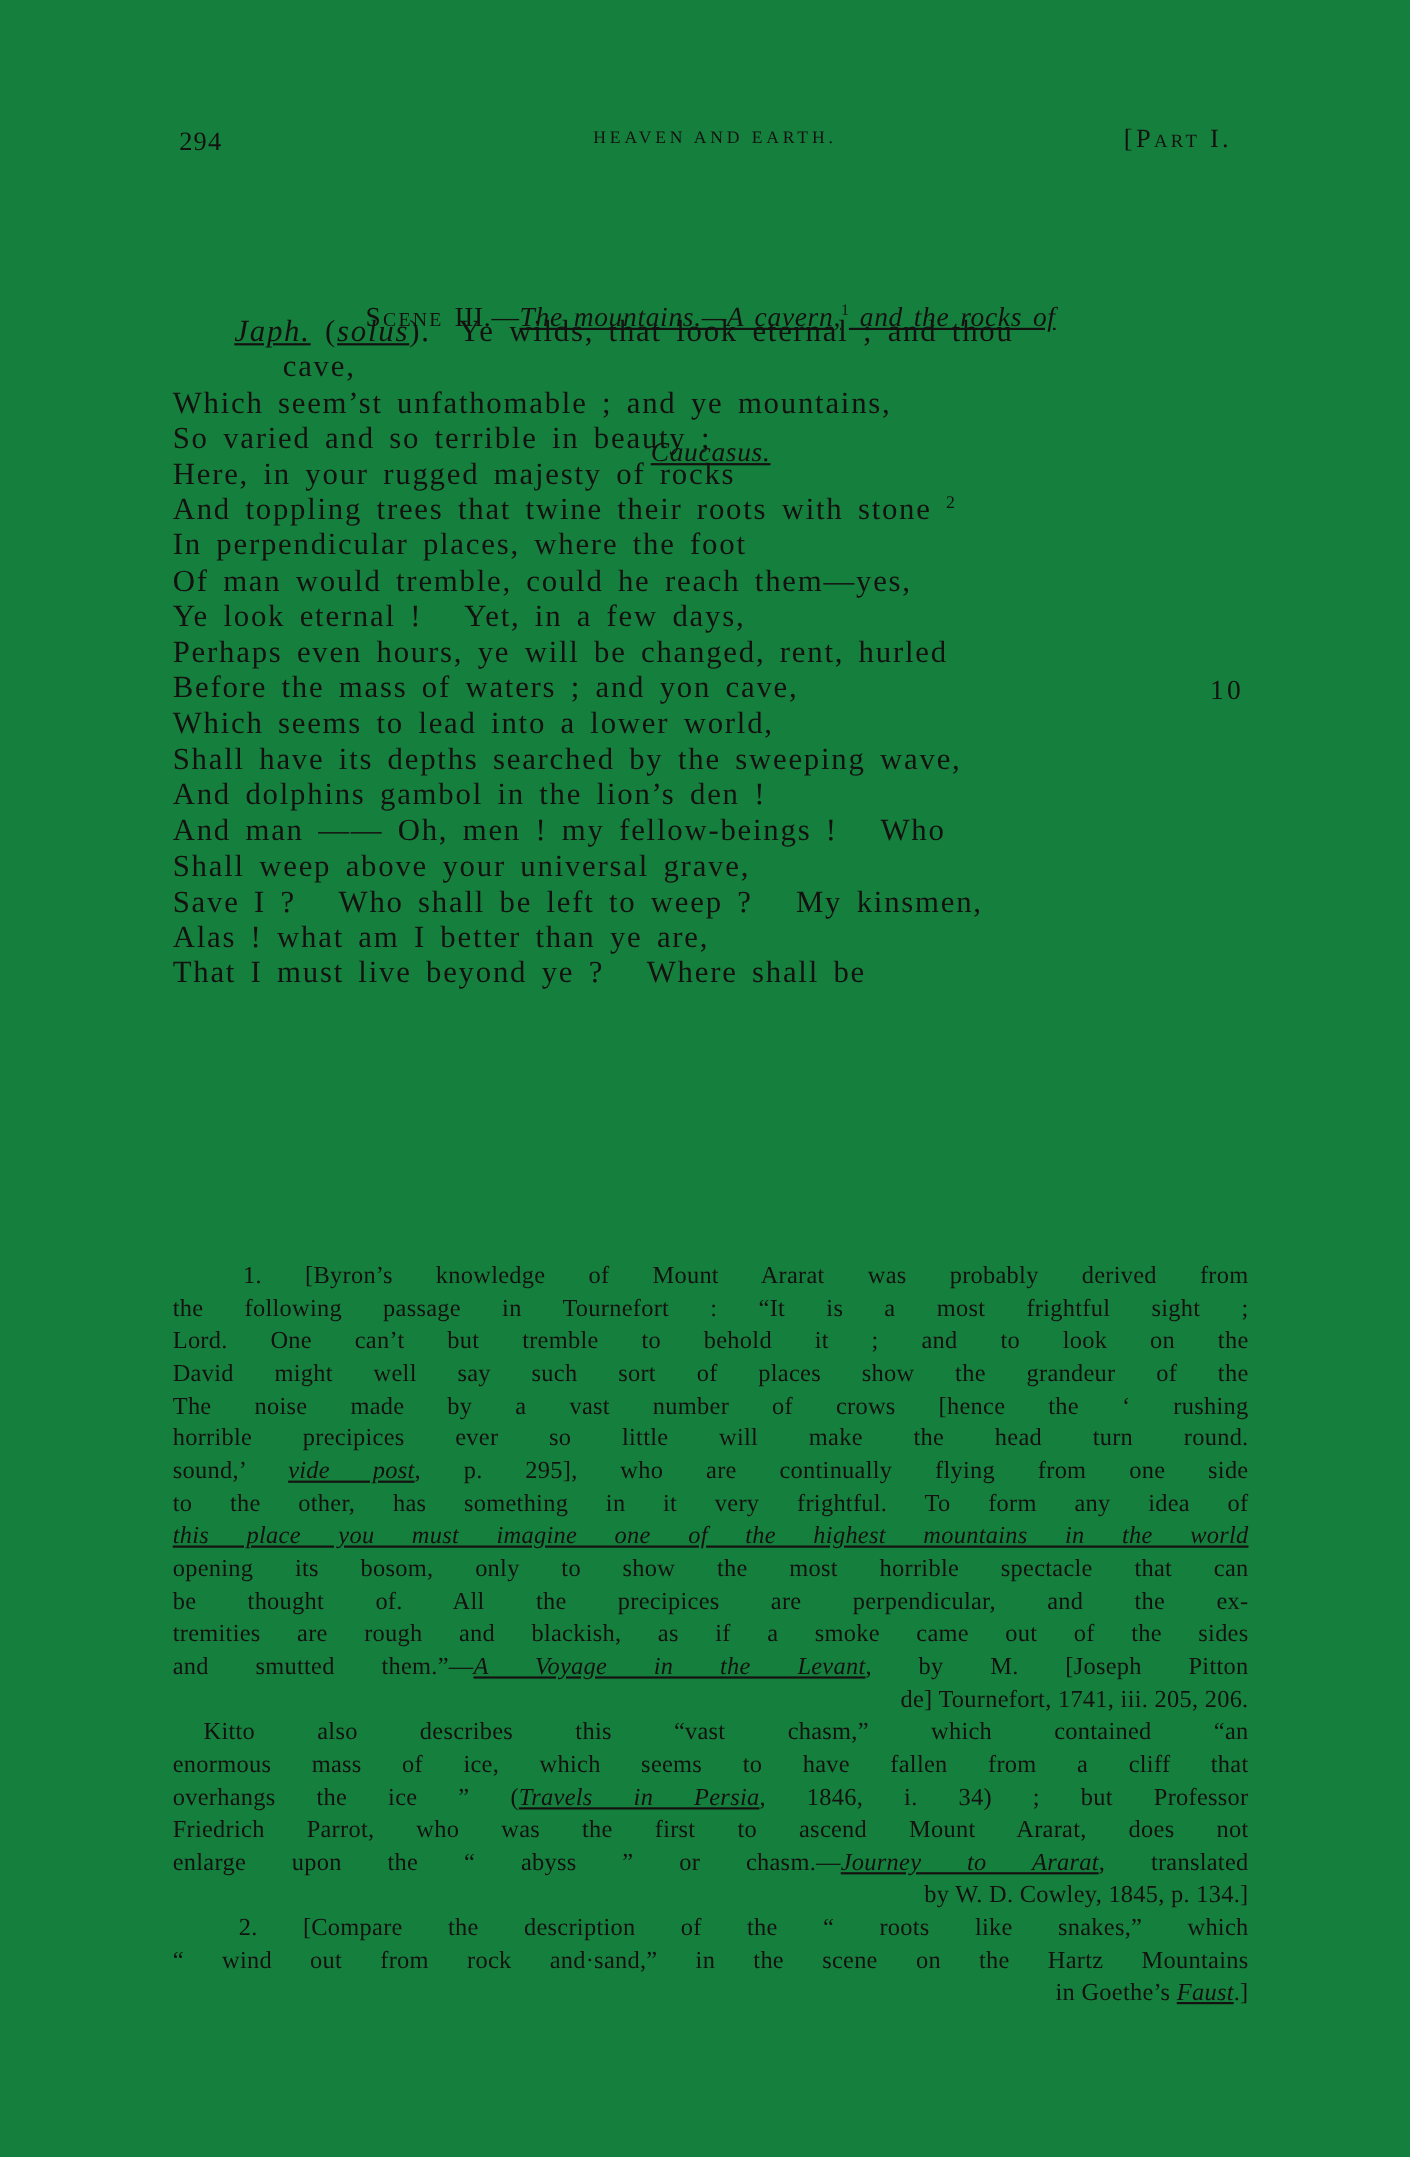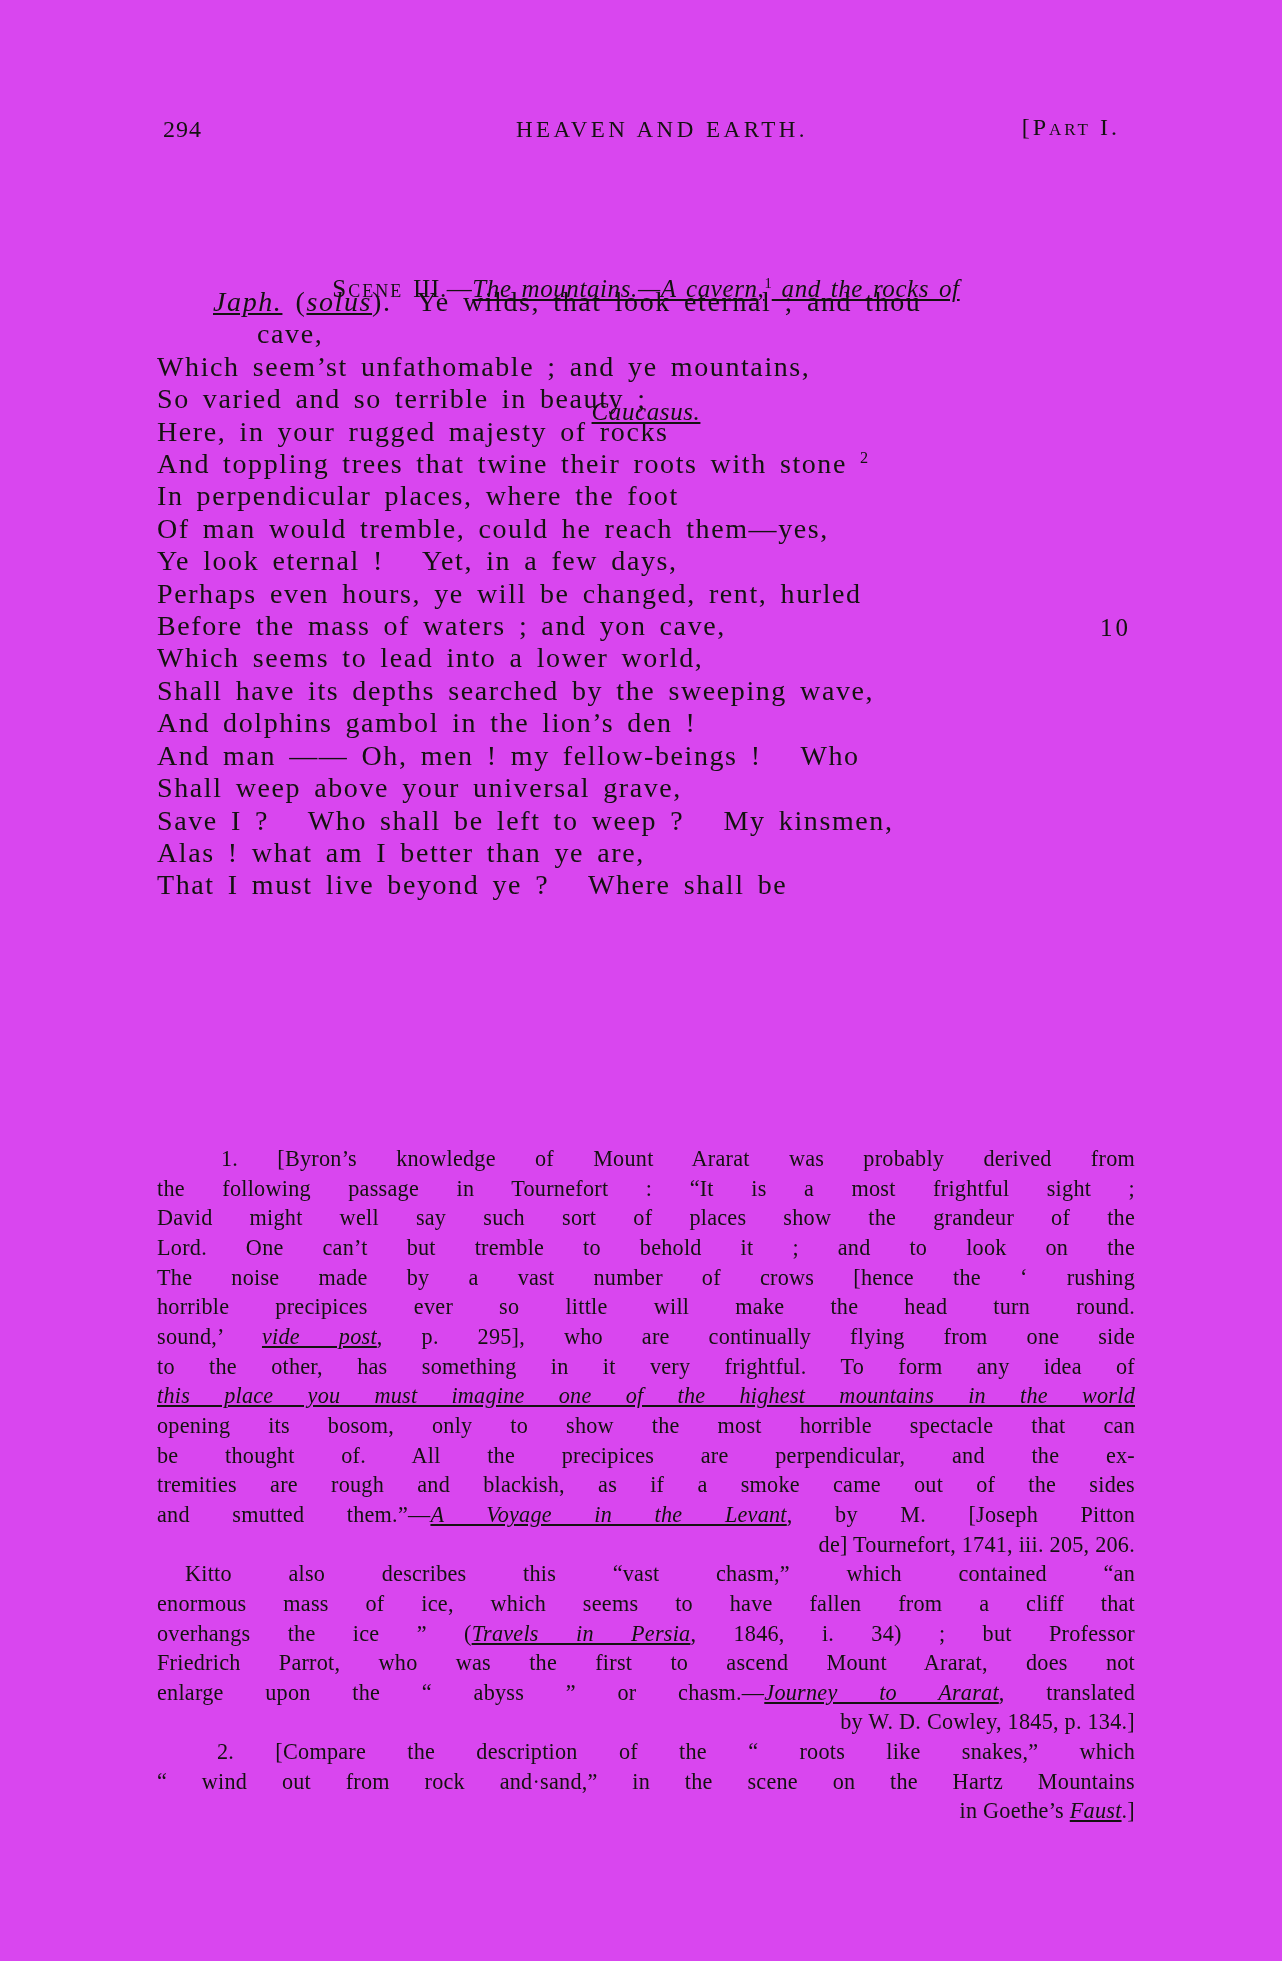--- a/index.html
+++ b/index.html
@@ -1,30 +1,30 @@
 <!DOCTYPE html>
 <html><head>
 <meta charset="utf-8">
 <style>
   html,body{margin:0;padding:0;background:#fbfbf8;}
   .page{
     position:relative;
     width:1282px;height:1961px;
-    background:#d946ef;
+    background:#15803d;
     color:#141210;
     font-family:"Liberation Serif","DejaVu Serif",serif;
     overflow:hidden;
   }
   .block{position:absolute;left:157px;width:978px;}
 
   
   #header{top:114px;height:36px;font-size:24px;}
   #page-number{position:absolute;left:6px;top:2px;letter-spacing:1px;}
-  #running-title{position:absolute;left:16px;width:100%;text-align:center;
-    font-size:23px;letter-spacing:3.5px;top:3px;}
+  #running-title{position:absolute;left:4px;width:100%;text-align:center;
+    font-size:16px;letter-spacing:3.5px;top:3px;}
   #part-label{position:absolute;right:15px;top:0;font-size:24px;
     font-variant:small-caps;letter-spacing:3px;}
 
   
   #heading{top:186px;text-align:center;font-size:25px;line-height:41px;
     letter-spacing:.6px;word-spacing:3px;white-space:pre-wrap;}
 
   
   #verse{top:286px;font-size:28px;line-height:32.4px;
     letter-spacing:1.6px;word-spacing:4.5px;}
@@ -76,22 +76,22 @@
       <div class="vline"><span>And man —— Oh, men ! my fellow-beings !   Who</span></div>
       <div class="vline"><span>Shall weep above your universal grave,</span></div>
       <div class="vline"><span>Save I ?   Who shall be left to weep ?   My kinsmen,</span></div>
       <div class="vline"><span>Alas ! what am I better than ye are,</span></div>
       <div class="vline"><span>That I must live beyond ye ?   Where shall be</span></div>
     </div>
 
   <div class="block" id="footnotes">
       <div class="fline just" style="padding-left: 64px;"><span>1. [Byron’s knowledge of Mount Ararat was probably derived from</span></div>
       <div class="fline just"><span>the following passage in Tournefort : “It is a most frightful sight ;</span></div>
+      <div class="fline just"><span>Lord.  One can’t but tremble to behold it ; and to look on the</span></div>
       <div class="fline just"><span>David might well say such sort of places show the grandeur of the</span></div>
-      <div class="fline just"><span>Lord.  One can’t but tremble to behold it ; and to look on the</span></div>
       <div class="fline just"><span>The noise made by a vast number of crows [hence the ‘ rushing</span></div>
       <div class="fline just"><span>horrible precipices ever so little will make the head turn round.</span></div>
       <div class="fline just"><span>sound,’ </span><span class="it">vide post</span><span>, p. 295], who are continually flying from one side</span></div>
       <div class="fline just"><span>to the other, has something in it very frightful.  To form any idea of</span></div>
       <div class="fline just"><span class="it">this place you must imagine one of the highest mountains in the world</span></div>
       <div class="fline just"><span>opening its bosom, only to show the most horrible spectacle that can</span></div>
       <div class="fline just"><span>be thought of.  All the precipices are perpendicular, and the ex-</span></div>
       <div class="fline just"><span>tremities are rough and blackish, as if a smoke came out of the sides</span></div>
       <div class="fline just"><span>and smutted them.”—</span><span class="it">A Voyage in the Levant</span><span>, by M. [Joseph Pitton</span></div>
       <div class="fline"><span>de] Tournefort, 1741, iii. 205, 206.</span></div>

